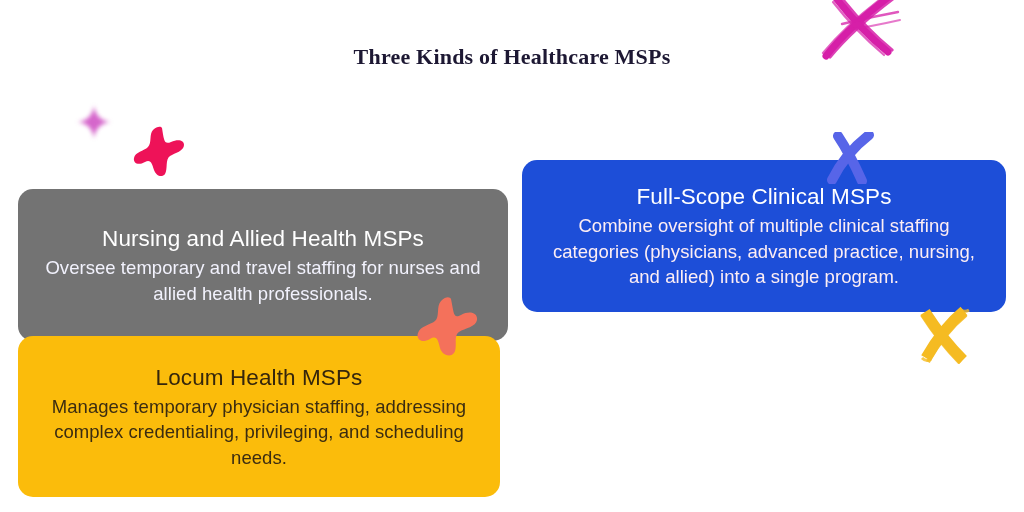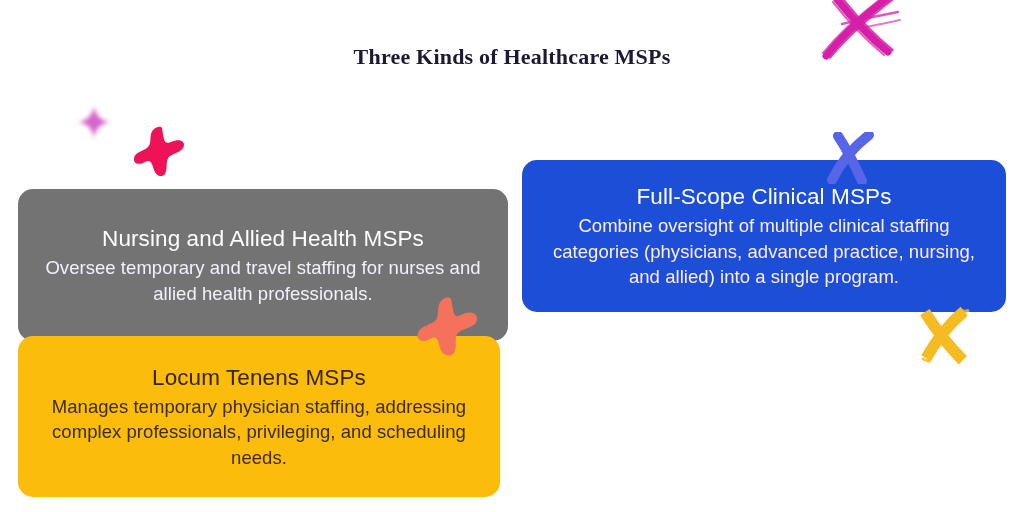--- a/index.html
+++ b/index.html
@@ -186,17 +186,17 @@
     <div class="card-heading">Nursing and Allied Health MSPs</div>
     <div class="card-body">Oversee temporary and travel staffing for nurses and allied health professionals.</div>
   </div>
 
   <div class="card" id="card-fullscope">
     <div class="card-heading">Full-Scope Clinical MSPs</div>
     <div class="card-body">Combine oversight of multiple clinical staffing categories (physicians, advanced practice, nursing, and allied) into a single program.</div>
   </div>
 
   <div class="card" id="card-locum">
-    <div class="card-heading">Locum Tenens MSPs</div>
-    <div class="card-body">Manages temporary physician staffing, addressing complex professionals, privileging, and scheduling needs.</div>
+    <div class="card-heading">Locum Health MSPs</div>
+    <div class="card-body">Manages temporary physician staffing, addressing complex credentialing, privileging, and scheduling needs.</div>
   </div>
 
 </div>
 
 </body></html>

